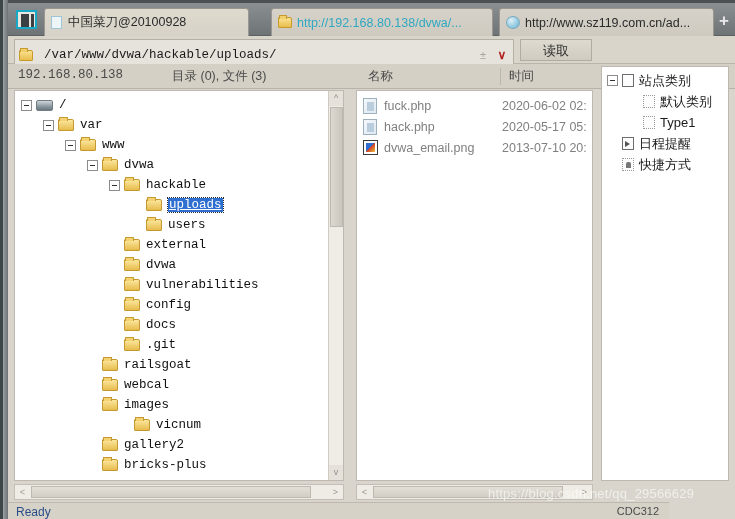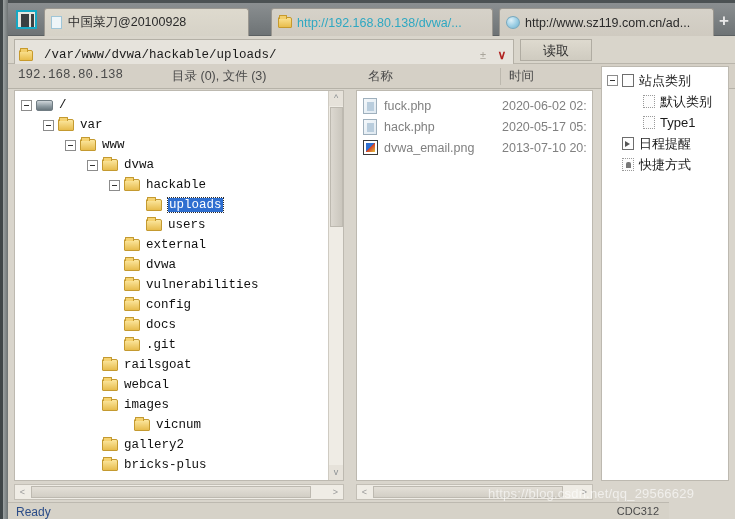--- a/index.html
+++ b/index.html
@@ -156,20 +156,21 @@
   }
   .disk {
     width:17px; height:11px; margin-right:6px; flex:none; border-radius:2px;
     background:linear-gradient(180deg,#cfd6da 0%,#8b989f 60%,#69767d 100%);
     border:1px solid #707c83;
   }
   .lbl { color:#111; }
   .lbl.sel {
     background:#2f6fd0; color:#ffffff; outline:1px dotted #2a2a2a;
     padding:0 1px;
+    text-decoration:underline;
   }
 
   
   .frow { position:relative; height:21px; display:flex; align-items:center;
           font-size:12.5px; color:#808080; white-space:nowrap; }
   .fico-php {
     width:14px; height:16px; margin:0 7px 0 6px; flex:none; position:relative;
     background:linear-gradient(135deg,#f4f8fb 0%,#dfe9f1 100%);
     border:1px solid #9fb0bd;
   }

